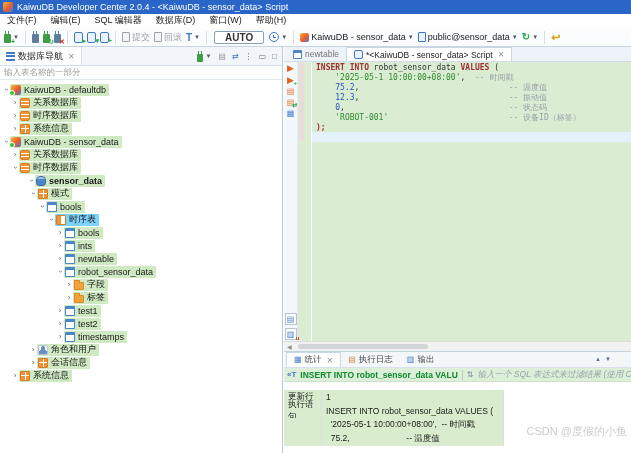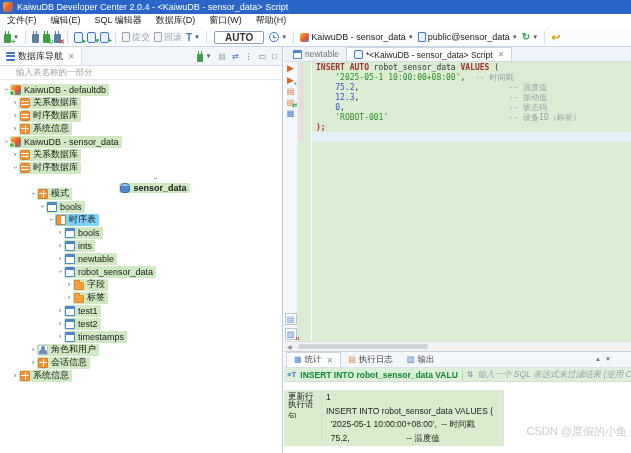--- a/index.html
+++ b/index.html
@@ -35,21 +35,21 @@
   .sync{color:#2fa84f;font-weight:bold;font-size:10px;line-height:1}
   .backarrow{color:#d9a31a;font-weight:bold;font-size:11px;line-height:1}
 
   
   .sidebar{position:absolute;top:47px;left:0;width:283px;bottom:0;border-right:1px solid #b9c9d8;background:#fff;display:flex;flex-direction:column}
   .side-header{height:19px;background:#f2f6fa;border-bottom:1px solid #d5e0ec;display:flex;align-items:center;flex:none}
   .side-tab{display:flex;align-items:center;gap:3px;padding:0 6px;height:100%;background:#fff;border-right:1px solid #d5e0ec}
   .navicon{width:9px;height:9px;background:repeating-linear-gradient(180deg,#3f78c9 0 2px,#fff 2px 3.5px);border-radius:1px}
   .closex{color:#8a93a0;font-size:8px;margin-left:2px}
   .side-actions{margin-left:auto;display:flex;align-items:center;gap:6px;padding-right:5px;color:#5a6b7d;font-size:8px}
-  .side-filter{height:14px;border-bottom:1px solid #e2e8f0;display:flex;align-items:center;padding-left:16px;color:#9a9a9a;font-size:8.5px;flex:none}
+  .side-filter{height:14px;border-bottom:1px solid #e2e8f0;display:flex;align-items:center;padding-left:4px;color:#9a9a9a;font-size:8.5px;flex:none}
   .tree{flex:1;overflow:hidden;padding-top:3px;font-size:9px}
   .trow{height:13px;display:flex;align-items:center}
   .chev{width:8px;text-align:center;color:#666;font-size:8px;flex:none;display:inline-block}
   .chev.down{transform:rotate(90deg)}
   .hlwrap{display:flex;align-items:center;height:12px;padding:0 3px 0 1px;border-radius:1px}
   .hl-green{background:#cfe9c3}
   .hl-blue{background:#7dd3fc}
   .bold{font-weight:bold}
   .ticon{width:10px;height:10px;flex:none;margin-right:3px}
   .ic-conn{background:linear-gradient(135deg,#f7b733 0%,#ec5b2e 55%,#3b7dd8 100%);border-radius:2px;position:relative}
@@ -275,21 +275,21 @@
           <span>关系数据库</span>
         </span>
       </div>
       <div class="trow" style="padding-left: 11px;">
         <span class="chev down">›</span>
         <span class="hlwrap hl-green">
           <span class="ticon ic-dbfolder"></span>
           <span>时序数据库</span>
         </span>
       </div>
-      <div class="trow" style="padding-left: 27px; flex-direction: column;">
+      <div class="trow" style="padding-left: 27px;">
         <span class="chev down">›</span>
         <span class="hlwrap hl-green">
           <span class="ticon ic-database"></span>
           <span class="bold">sensor_data</span>
         </span>
       </div>
       <div class="trow" style="padding-left: 29px;">
         <span class="chev down">›</span>
         <span class="hlwrap hl-green">
           <span class="ticon ic-sysinfo"></span>
@@ -420,21 +420,21 @@
       <span class="spacer"></span>
       <span class="boxicon">▤</span>
       <span class="boxicon">▥<span class="ovl" style="color:#d3372c;font-size:6px">u</span></span>
     </div>
     <div class="gutter">
         <div class="gutter-pink"></div>
       </div>
     <div class="codewrap">
       <div class="curline"></div>
       <div class="code" id="code">
-          <div class="cline"><span class="kw">INSERT AUTO</span><span class="pl"> robot_sensor_data </span><span class="kw">VALUES</span><span class="pl"> (</span></div>
+          <div class="cline"><span class="kw">INSERT INTO</span><span class="pl"> robot_sensor_data </span><span class="kw">VALUES</span><span class="pl"> (</span></div>
           <div class="cline"><span class="pl">    </span><span class="str">'2025-05-1 10:00:00+08:00'</span><span class="pl">,  </span><span class="com">-- 时间戳</span></div>
           <div class="cline"><span class="pl">    </span><span class="num">75.2</span><span class="pl">,                               </span><span class="com">-- 温度值</span></div>
           <div class="cline"><span class="pl">    </span><span class="num">12.3</span><span class="pl">,                               </span><span class="com">-- 振动值</span></div>
           <div class="cline"><span class="pl">    </span><span class="num">0</span><span class="pl">,                                  </span><span class="com">-- 状态码</span></div>
           <div class="cline"><span class="pl">    </span><span class="str">'ROBOT-001'</span><span class="pl">                         </span><span class="com">-- 设备ID（标签）</span></div>
           <div class="cline"><span class="kw">);</span></div>
           <div class="cline"></div>
         </div>
     </div>
   </div>

